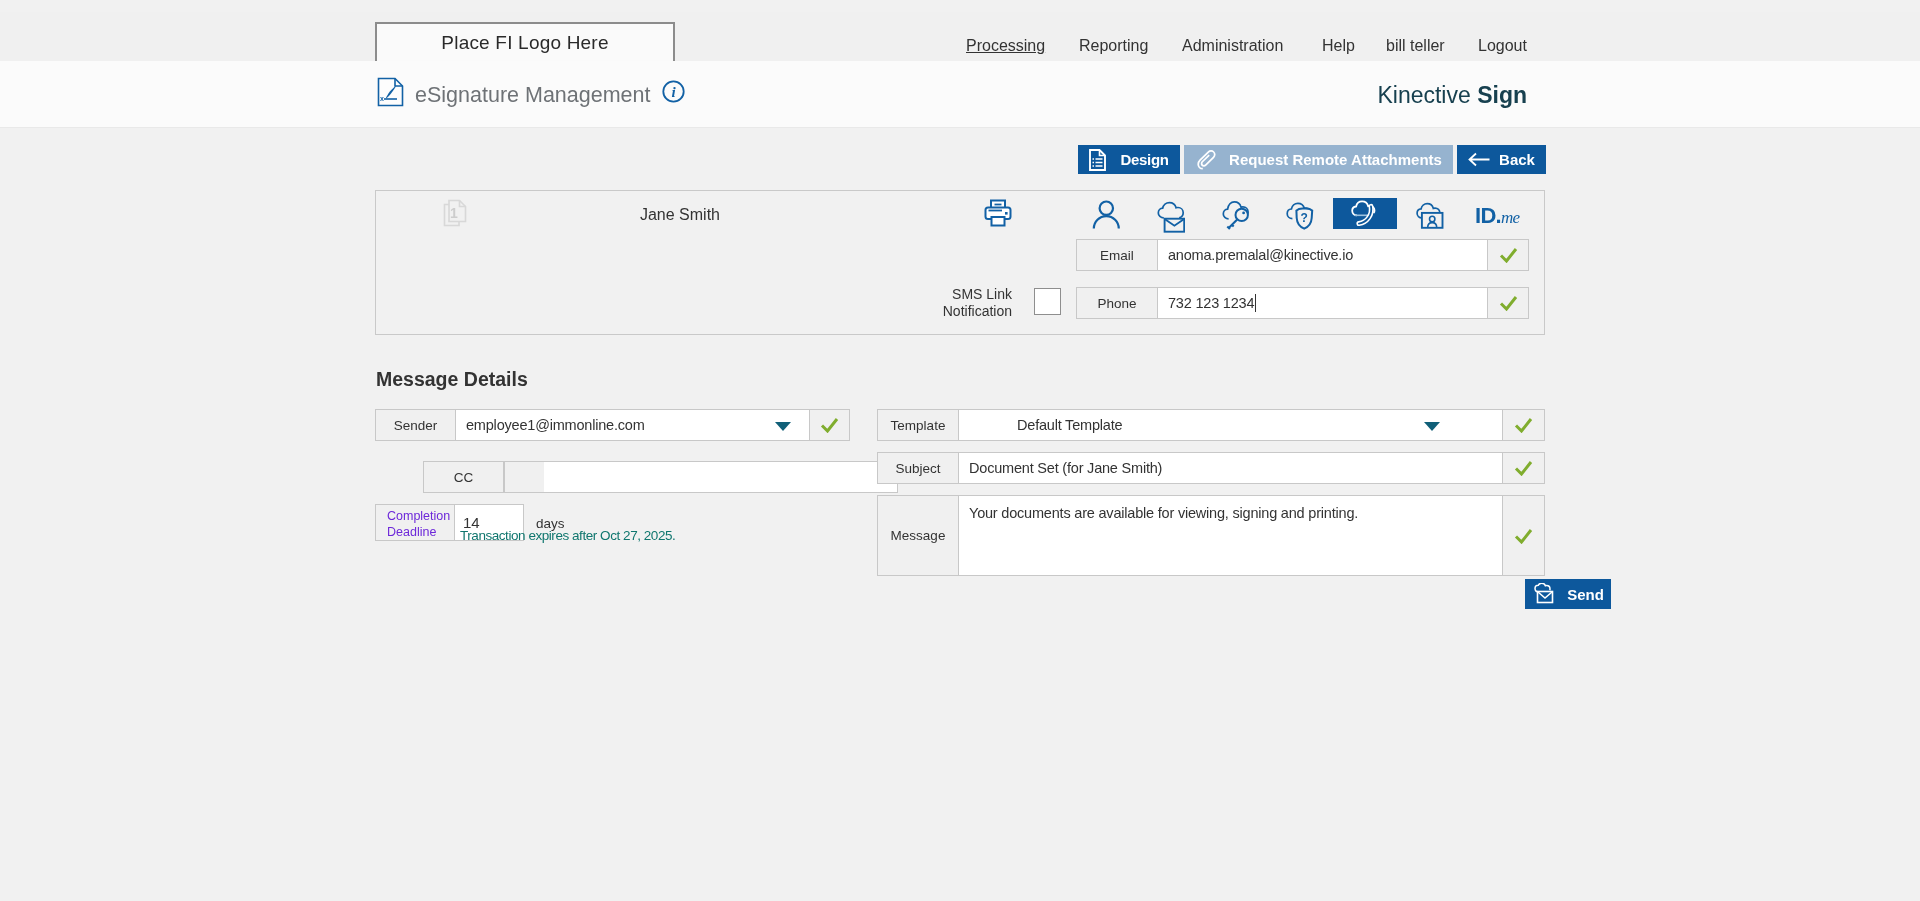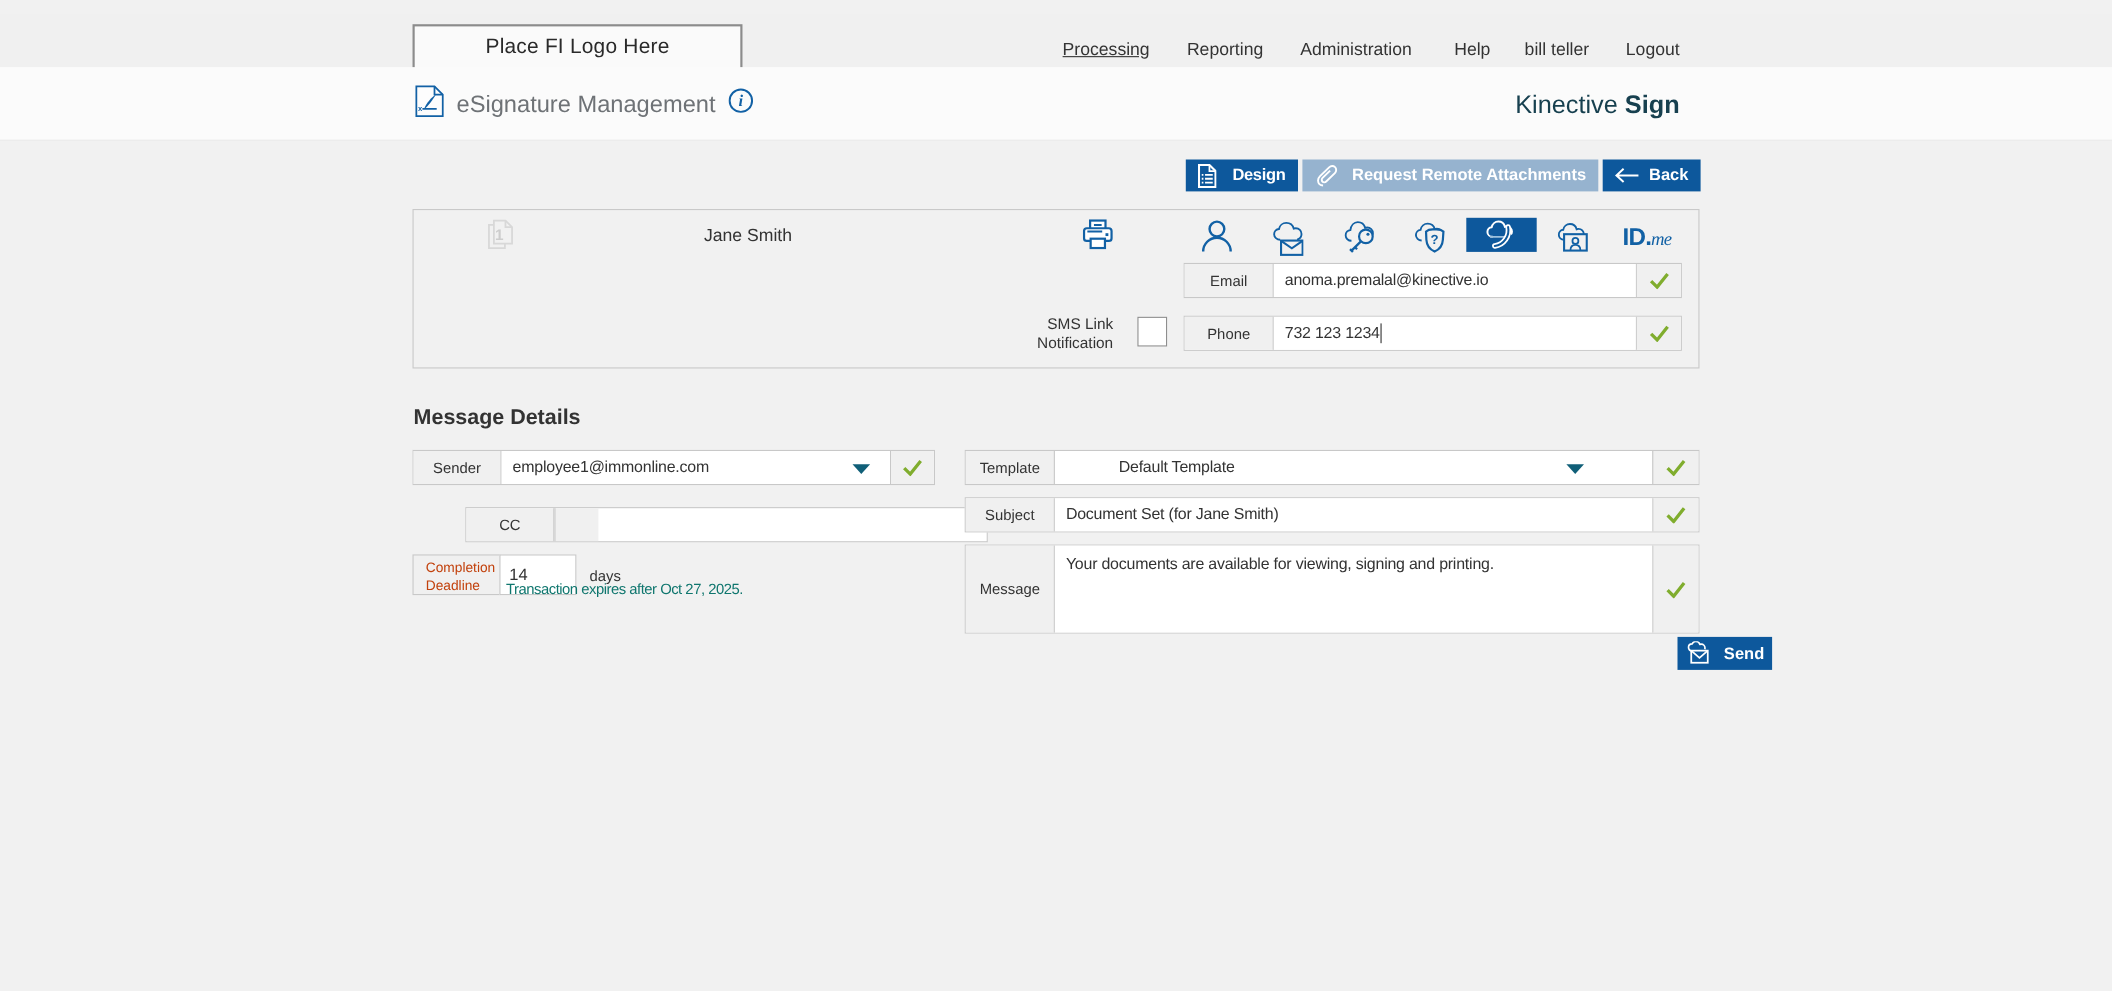--- a/index.html
+++ b/index.html
@@ -179,21 +179,21 @@
           <path d="M2 8.5 L7.5 14 L17 2" fill="none" stroke="#80ad2e" stroke-width="3"></path>
         </svg>
     </div>
   </div>
 
   <div class="grp" style="left:375px; top:461px; width:475px; height:32px;margin-left:48px;">
     <div class="lbl" style="width:80px;">CC</div>
     <div class="chk" style="width:40px;"></div>
   </div>
 
-  <div class="abs" style="left:375px; top:504px; width:80px; height:37px; border:1px solid #c8c8c8; background:#f0f0f0; font-size:12.5px; color:#c2410c; line-height:16px; padding:3px 0 0 11px;">Completion<br>Deadline</div>
+  <div class="abs" style="left:375px; top:504px; width:80px; height:37px; border:1px solid #c8c8c8; background:#f0f0f0; font-size:12.5px; color:#6d28d9; line-height:16px; padding:3px 0 0 11px;">Completion<br>Deadline</div>
   <div class="abs" style="left:454px; top:504px; width:70px; height:37px; border:1px solid #c8c8c8; background:#fff; font-size:15px; color:#333; line-height:35px; padding-left:8px;">14</div>
   <div class="abs" style="left:536px; top:516px; font-size:13.5px; color:#333;">days</div>
   <div class="abs" style="left:460px; top:528px; font-size:13.5px; letter-spacing:-0.45px; color:#0f766e;">Transaction expires after Oct 27, 2025.</div>
 
   <div class="grp" style="left:877px; top:409px; width:668px; height:32px;gap:48px;">
     <div class="lbl" style="width:81px;">Template</div>
     <div class="inp">Default Template
       <div class="tri" style="right:14px; top:12px;"></div>
     </div>
     <div class="chk" style="width:42px;">

